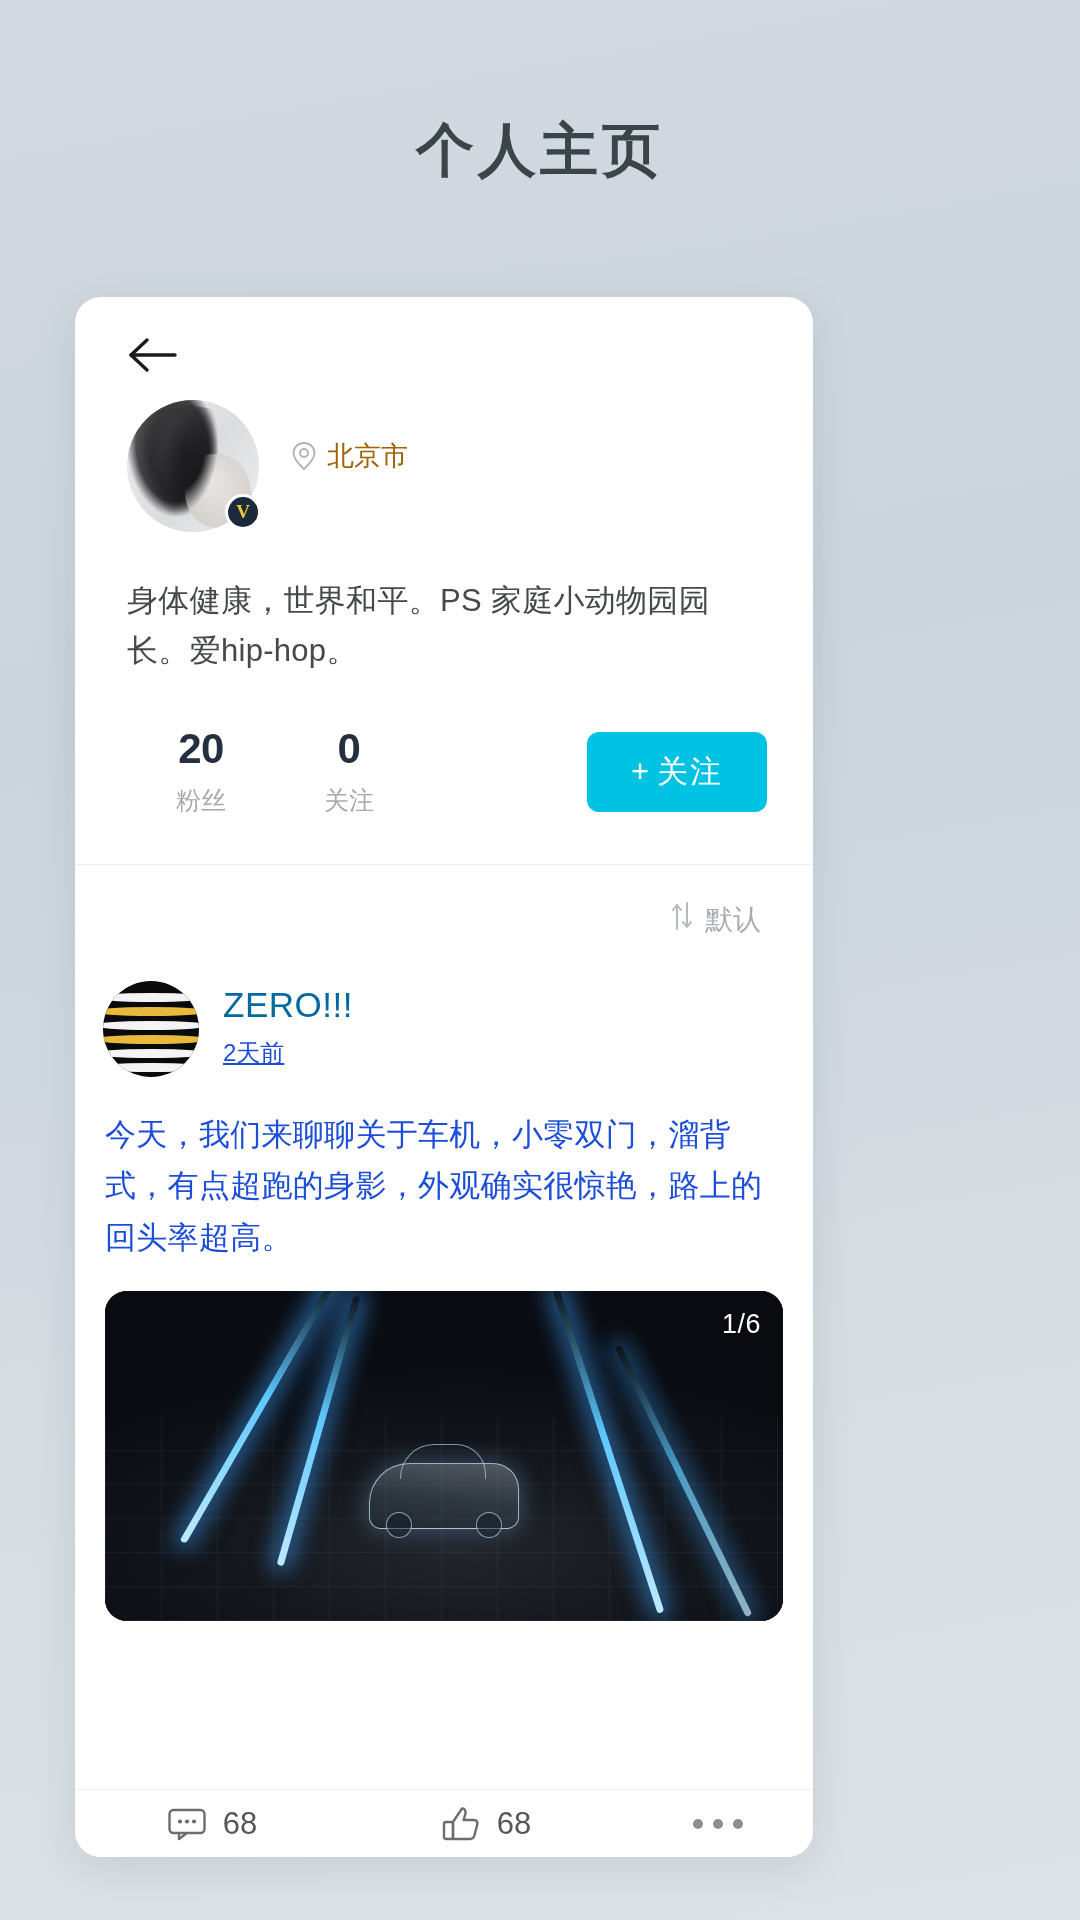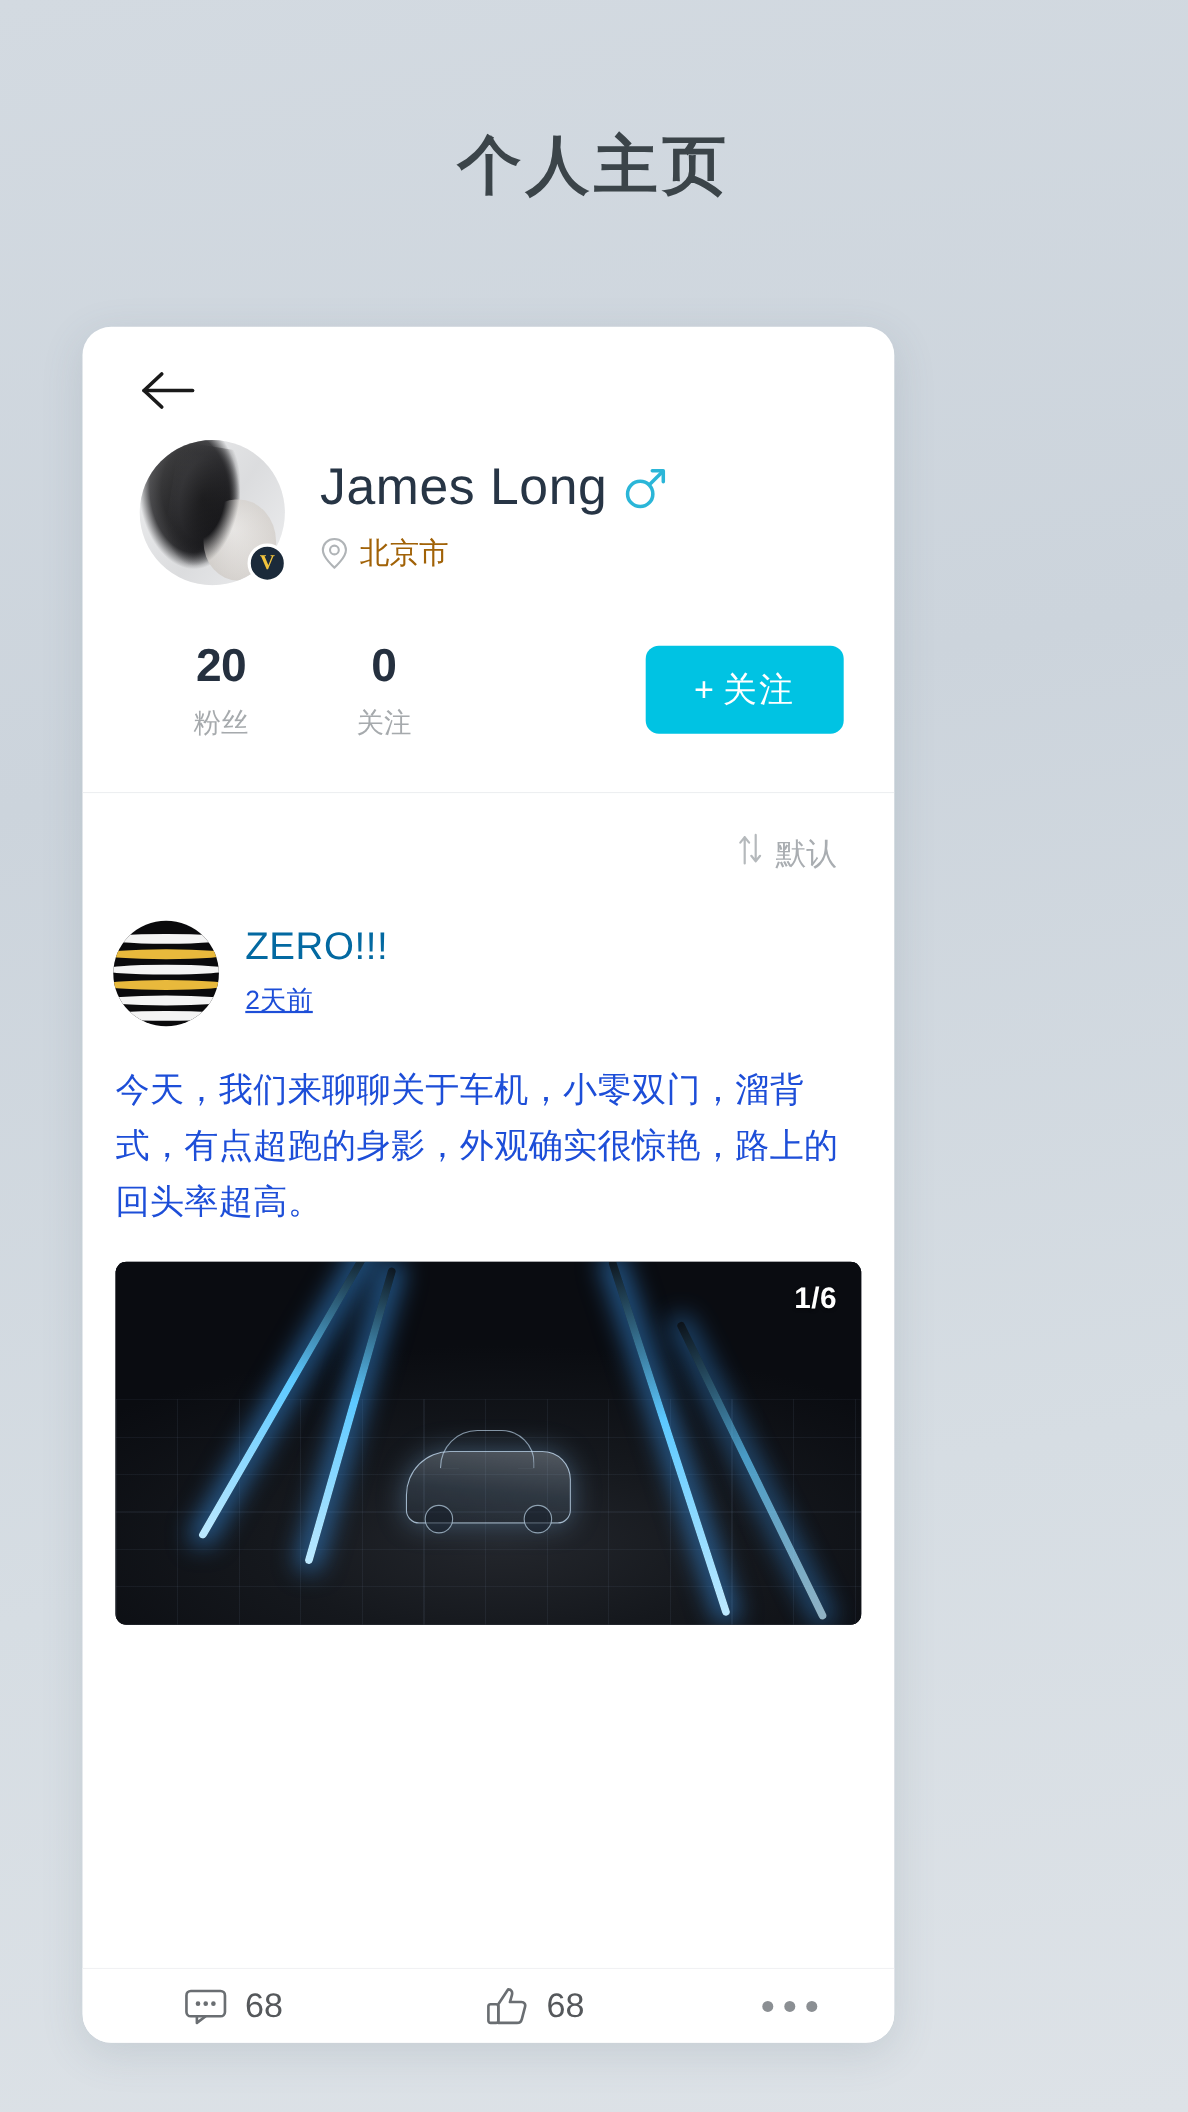--- a/index.html
+++ b/index.html
@@ -146,23 +146,22 @@
 
   .post-body {
     padding: 32px 30px 0 30px;
     font-size: 31px; line-height: 1.66; color: #1d4ed8;
     letter-spacing: 0.3px;
   }
 
   .post-media {
     position: relative;
     margin: 28px 30px 0 30px;
-    height: 330px; border-radius: 10px; overflow: hidden;
+    height: 330px; border-radius: 22px; overflow: hidden;
     background: #0a0d14;
-    font-weight: bold;
   }
   .media-counter {
     position: absolute; right: 22px; top: 18px;
     color: #ffffff; font-size: 27px; letter-spacing: 0.5px;
     text-shadow: 0 1px 3px rgba(0,0,0,0.6);
     z-index: 6;
   }
   .road {
     position: absolute; inset: 0;
     background:
@@ -240,38 +239,31 @@
       <div class="avatar">
         <div class="hair"></div>
         <div class="skin"></div>
         <div class="hair2"></div>
         <div class="shade"></div>
       </div>
       <div class="verify-badge">V</div>
     </div>
 
     <div class="identity">
-      <div class="name-row">
-        <div class="display-name">James Long</div>
-        <svg class="gender-icon" viewBox="0 0 40 44">
-          <circle cx="16" cy="29" r="11.5" stroke="#2bb6d8" stroke-width="3.2" fill="none"></circle>
-          <path d="M25 20 L36 9" stroke="#2bb6d8" stroke-width="3.2" fill="none" stroke-linecap="round"></path>
-          <path d="M27 8 H37 V18" stroke="#2bb6d8" stroke-width="3.2" fill="none" stroke-linecap="round" stroke-linejoin="round"></path>
-        </svg>
-      </div>
       <div class="loc-row">
         <svg class="loc-pin" viewBox="0 0 26 30">
           <path d="M13 2 C7 2 2.5 6.4 2.5 12 C2.5 19 13 28 13 28 C13 28 23.5 19 23.5 12 C23.5 6.4 19 2 13 2 Z" stroke="#b0b4b7" stroke-width="1.9" fill="none"></path>
           <circle cx="13" cy="12" r="4" stroke="#b0b4b7" stroke-width="1.9" fill="none"></circle>
         </svg>
         <div class="loc-text">北京市</div>
       </div>
     </div>
   </div>
 
+  <div class="bio">身体健康，世界和平。PS 家庭小动物园园长。爱hip-hop。</div>
 
   <div class="stats-row">
     <div class="stat">
       <div class="stat-value">20</div>
       <div class="stat-label">粉丝</div>
     </div>
     <div class="stat">
       <div class="stat-value">0</div>
       <div class="stat-label">关注</div>
     </div>

